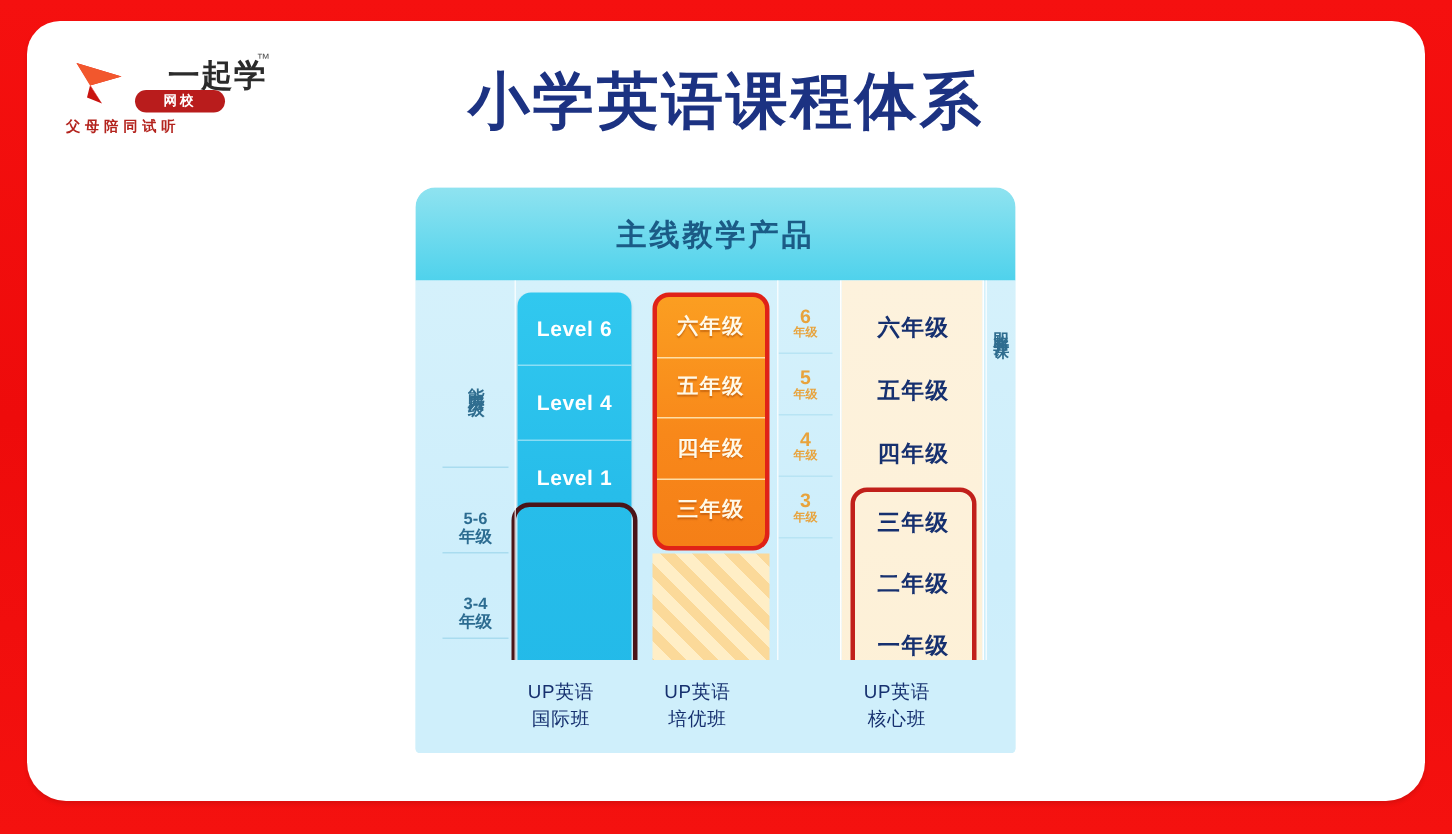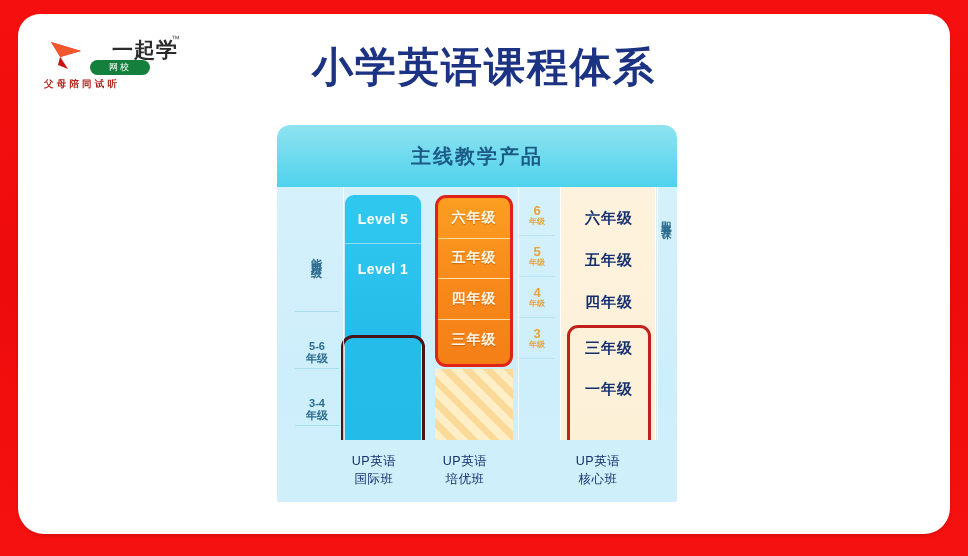--- a/index.html
+++ b/index.html
@@ -29,22 +29,22 @@
   #logo .mark{ position:absolute; left:8px; top:6px; width:36px; height:34px; }
   #logo .brand{
     position:absolute; left:48px; top:4px;
     font-size:21px; font-weight:bold; color:#2b2b2b; letter-spacing:1px;
     white-space:nowrap;
     margin-left:24px;
   }
   #logo .sup{ position:absolute; left:131px; top:2px; font-size:9px; color:#555; }
   #logo .pill{
     position:absolute; left:50px; top:28px; width:60px; height:15px;
-    background:#15803d; border-radius:8px;
-    color:#ffffff; font-size:9px; font-weight:normal;
+    background:#b91c1c; border-radius:8px;
+    color:#ffffff; font-size:9px; font-weight:bold;
     display:flex; align-items:center; justify-content:center; letter-spacing:2px;
   }
   #logo .tag{
     position:absolute; left:4px; top:46px; width:140px;
     font-size:9.5px; color:#b3231d; letter-spacing:3.2px; white-space:nowrap;
     font-weight:bold;
   }
 
   
   #title{
@@ -237,21 +237,22 @@
           <div class="band" id="band34">
             <span class="bl">3-4<br>年级</span>
           </div>
           <div class="band" id="band12">
             <span class="bl">1-2<br>年级</span>
           </div>
         </div>
 
         <div id="levelCol">
           <div id="levelStack">
-            <div class="lvl">Level 5</div>
+            <div class="lvl">Level 6</div>
+            <div class="lvl">Level 4</div>
             <div class="lvl">Level 1</div>
           </div>
           <div id="levelHighlight"></div>
         </div>
 
         <div id="orangeCol">
           <div id="orangeStack">
             <div class="og">六年级</div>
             <div class="og">五年级</div>
             <div class="og">四年级</div>
@@ -280,20 +281,21 @@
         </div>
 
         <div id="creamCol">
           <div id="creamTop">
             <div class="cg">六年级</div>
             <div class="cg">五年级</div>
             <div class="cg">四年级</div>
           </div>
           <div id="creamBox">
             <div class="cg">三年级</div>
+            <div class="cg">二年级</div>
             <div class="cg">一年级</div>
           </div>
         </div>
 
         <div id="noteCol">
           <span class="vt">即将开课</span>
         </div>
 
         <div class="vsep" style="left:66px"></div>
         <div class="vsep" style="left:241px"></div>

